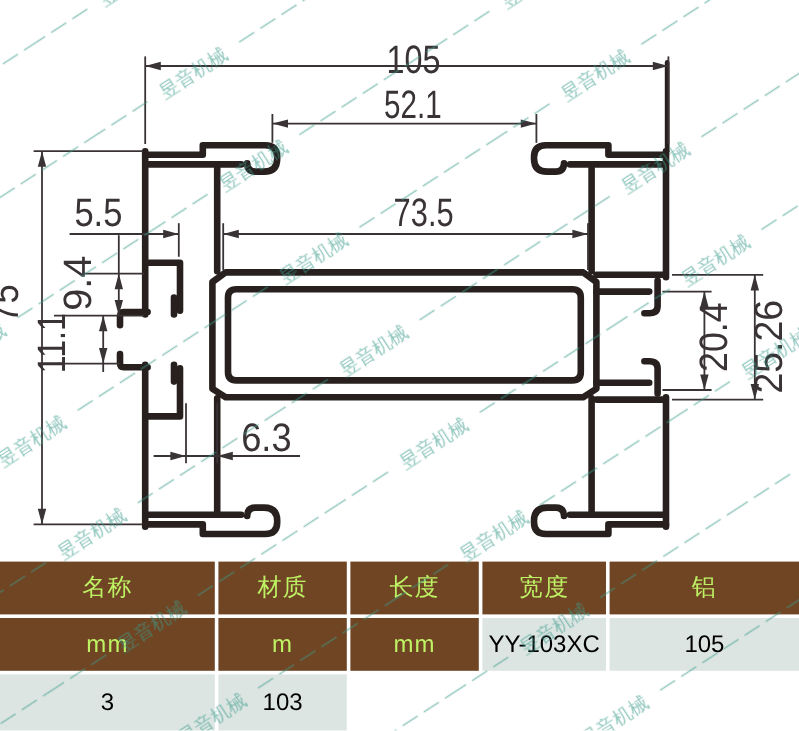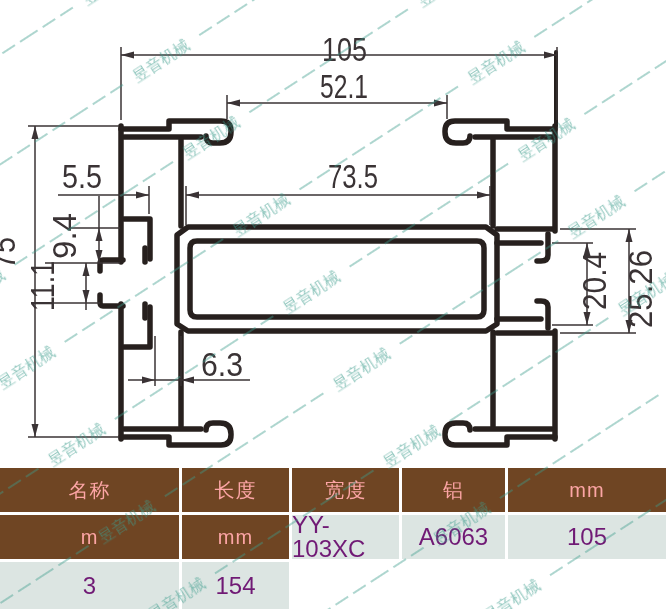--- a/index.html
+++ b/index.html
@@ -8,22 +8,22 @@
     font-family:"Liberation Sans", sans-serif;
   }
   .drawing-svg{position:absolute;top:0;left:0;}
   .wm-svg{position:absolute;top:0;left:0;pointer-events:none;}
   .spec-table{
     position:absolute;top:468px;left:0;width:666px;height:141px;
     display:grid;grid-template-columns:179px 107px 107px 103px 158px;
     grid-template-rows:44px 44px 47px;gap:3px;background:#ffffff;
   }
   .cell{display:flex;align-items:center;justify-content:center;line-height:1;}
-  .cell.head{background:#6F4523;color:#fca5a5;font-size:20px;letter-spacing:1px;}
-  .cell.val{background:#DCE5E2;color:#701a75;font-size:24px;}
+  .cell.head{background:#6F4523;color:#bef264;font-size:20px;letter-spacing:1px;}
+  .cell.val{background:#DCE5E2;color:#000000;font-size:20px;}
   .dimtxt{fill:#3A3335;font-family:"Liberation Sans", sans-serif;font-size:33px;}
 </style>
 </head>
 <body>
 
 <div class="stage">
 
   <svg class="drawing-svg" width="666" height="466" viewBox="0 0 666 466">
 
     <g stroke="#27201E" stroke-width="5.5" fill="none" stroke-linejoin="round" stroke-linecap="round">
@@ -130,33 +130,33 @@
       <text class="dimtxt" text-anchor="middle" transform="translate(15 253) rotate(-90)" textLength="32" lengthAdjust="spacingAndGlyphs">75</text>
       <text class="dimtxt" text-anchor="middle" transform="translate(76 236) rotate(-90)" textLength="46" lengthAdjust="spacingAndGlyphs">9.4</text>
       <text class="dimtxt" text-anchor="middle" transform="translate(54 286) rotate(-90)" textLength="50" lengthAdjust="spacingAndGlyphs">11.1</text>
       <text class="dimtxt" text-anchor="middle" transform="translate(606 281) rotate(-90)" textLength="58" lengthAdjust="spacingAndGlyphs">20.4</text>
       <text class="dimtxt" text-anchor="middle" transform="translate(652 289) rotate(-90)" textLength="78" lengthAdjust="spacingAndGlyphs">25.26</text>
     </g>
   </svg>
 
   <div class="spec-table">
     <div class="cell head">名称</div>
+    <div class="cell head">材质</div>
     <div class="cell head">长度</div>
     <div class="cell head">宽度</div>
 
     <div class="cell head">铝</div>
     <div class="cell head">mm</div>
     <div class="cell head">m</div>
     <div class="cell head">mm</div>
 
     <div class="cell val">YY-103XC</div>
-    <div class="cell val">A6063</div>
     <div class="cell val">105</div>
     <div class="cell val">3</div>
-    <div class="cell val">154</div>
+    <div class="cell val">103</div>
   </div>
 
   <svg class="wm-svg" width="666" height="609" viewBox="0 0 666 609">
     <defs>
       <pattern id="wm" width="280" height="92" patternUnits="userSpaceOnUse" patternTransform="rotate(-33)">
         <line x1="0" y1="46" x2="62" y2="46" stroke="#3C9C8C" stroke-width="1.4" stroke-dasharray="15 6"></line>
         <text x="70" y="52" font-size="16" fill="#3C9C8C" font-family="Liberation Sans, sans-serif">昱音机械</text>
         <line x1="148" y1="46" x2="280" y2="46" stroke="#3C9C8C" stroke-width="1.4" stroke-dasharray="15 6"></line>
       </pattern>
     </defs>

